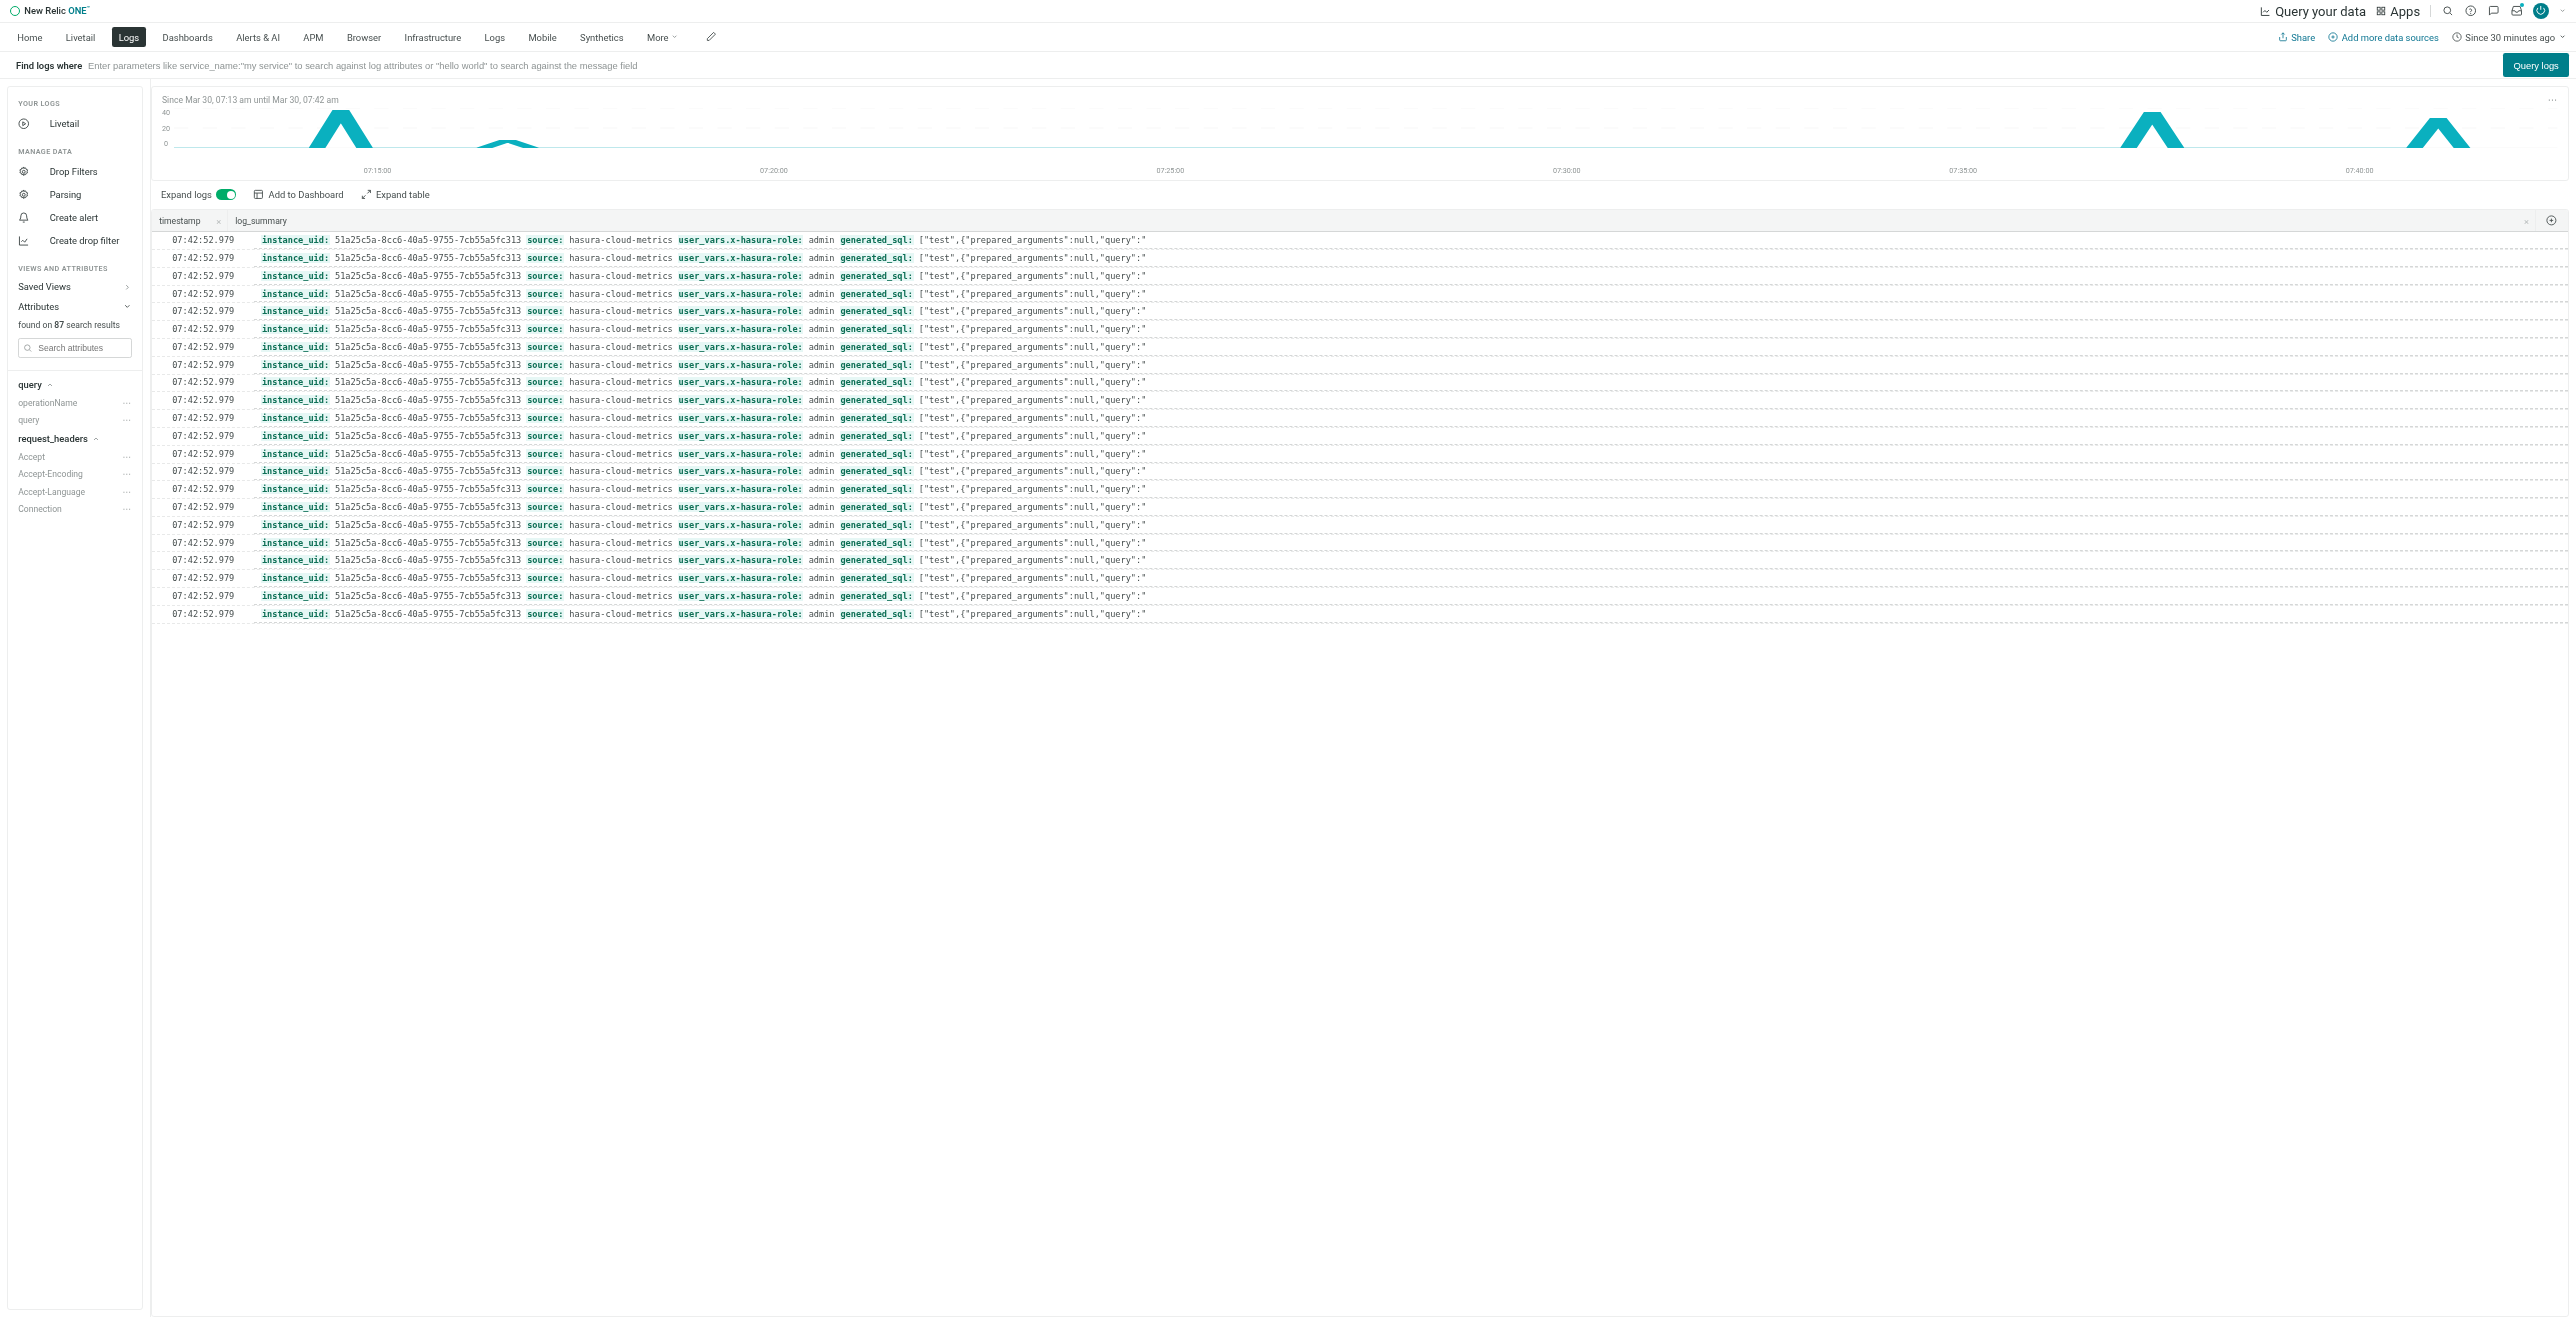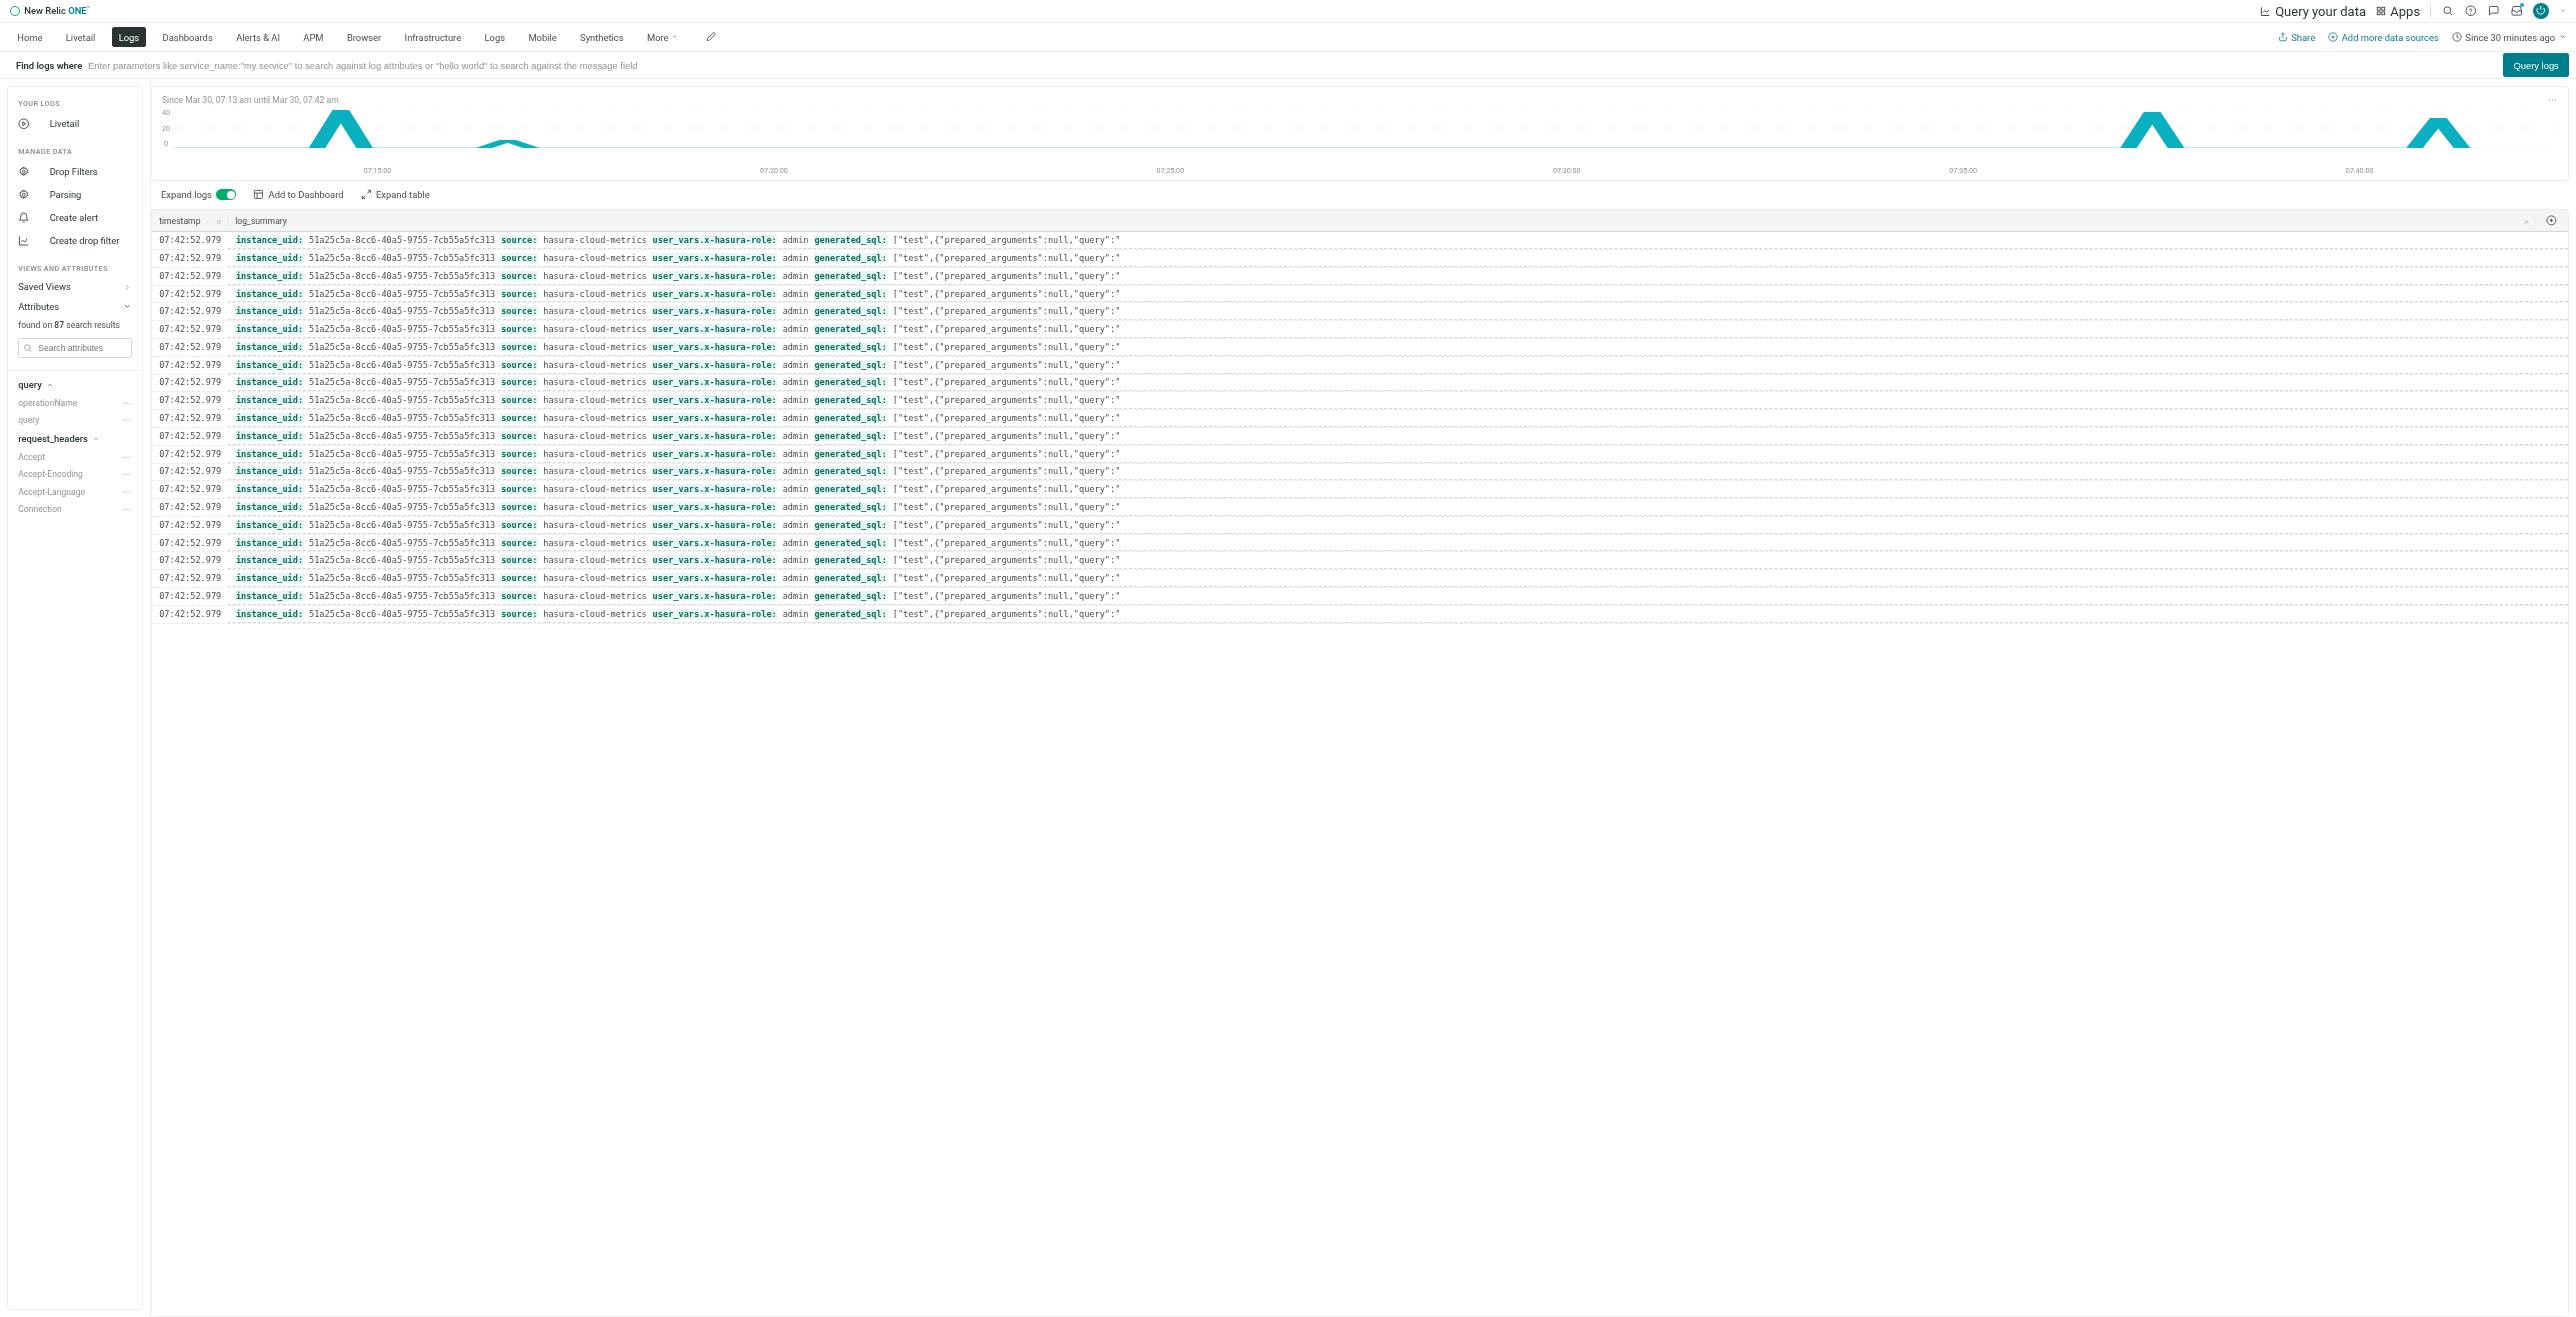--- a/index.html
+++ b/index.html
@@ -84,21 +84,21 @@
 .table-head { display: flex; border-bottom: 0.7px solid #d5d7d7; background: #f4f5f5; }
 .th { padding: 5.8px 7.2px; font-size: 8.6px; color: #464e4e; border-right: 0.7px solid #edeeee; position: relative; }
 .th.ts { width: 76px; flex-shrink: 0; }
 .th.sum { flex: 1; }
 .th-close { position: absolute; right: 5.8px; top: 50%; transform: translateY(-50%); cursor: pointer; color: #b9bdbd; font-size: 9.4px; }
 .th-add { width: 32px; display: flex; align-items: center; justify-content: center; cursor: pointer; }
 .table-body { flex: 1; overflow-y: auto; }
 .table-body::-webkit-scrollbar { width: 7.2px; }
 .table-body::-webkit-scrollbar-thumb { background: #d5d7d7; border-radius: 3.6px; }
 .tr { display: flex; border-bottom: 0.7px dashed #e8e9e9; cursor: pointer; }
-.td { padding: 2.9px 7.2px; font-size: 8.6px; font-family: Menlo, Consolas, monospace; white-space: nowrap; overflow: hidden; }
+.td { padding: 2.9px 7.2px; font-size: 8.6px; font-family: Menlo, Consolas, monospace; white-space: nowrap; overflow: hidden; margin-left: 13px; }
 .td.ts { width: 76px; flex-shrink: 0; color: #464e4e; }
 .td.sum { flex: 1; border-bottom: 0.7px dashed #d5d7d7; }
 .k { background: #e6f7f5; color: #0d6f55; padding: 0 0.7px; font-weight: 600; }
 .v { color: #464e4e; }
 </style>
 </head>
 <body>
 
 <div class="brand-bar">
   <div class="brand-left">

